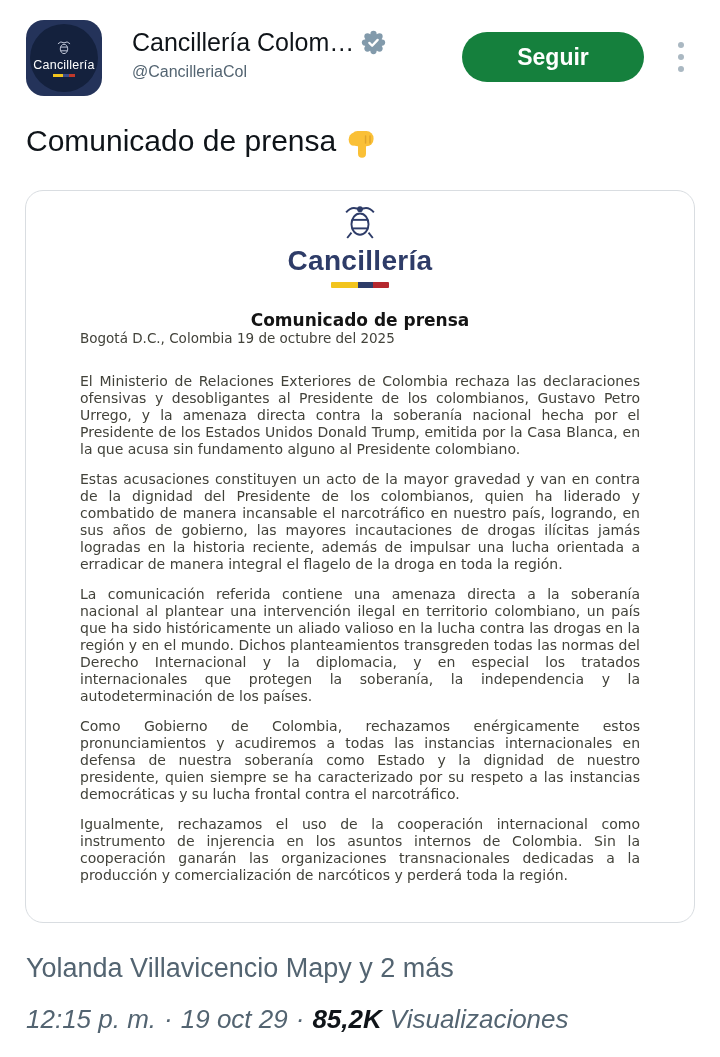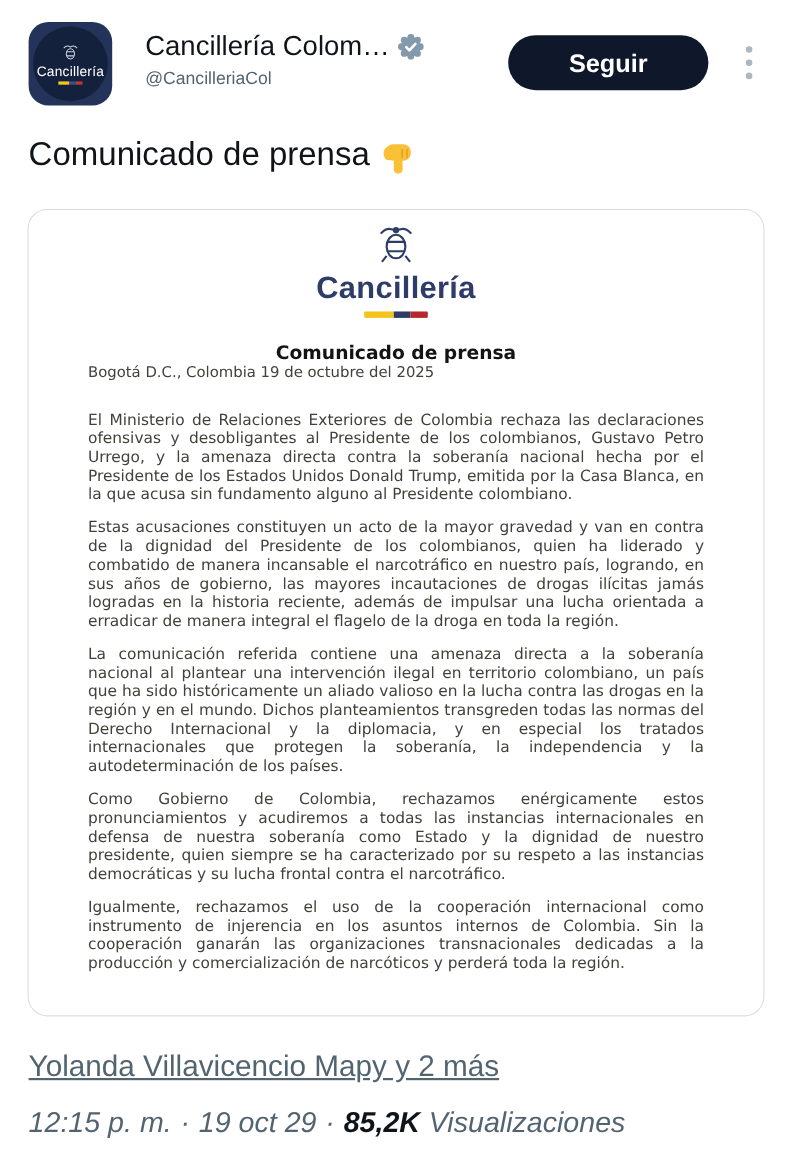--- a/index.html
+++ b/index.html
@@ -60,21 +60,21 @@
     font-size: 16px;
     color: #536471;
     margin-top: 6px;
     cursor: pointer;
   }
   .follow-btn {
     position: absolute;
     right: 50px; top: 32px;
     width: 182px; height: 50px;
     border-radius: 25px;
-    background: #0f172a;
+    background: #15803d;
     color: #ffffff;
     border: none;
     font-family: "Liberation Sans", sans-serif;
     font-size: 23px;
     font-weight: 700;
     cursor: pointer;
   }
   .more-menu {
     position: absolute;
     right: 4px; top: 36px;
@@ -147,21 +147,20 @@
     font-family: "DejaVu Sans", sans-serif;
   }
   .doc-body p:last-child { margin-bottom: 16px; }
 
   
   .tagged {
     margin-top: 30px;
     font-size: 27px;
     color: #536471;
     cursor: pointer;
-    text-decoration: underline;
   }
   .meta-row {
     margin-top: 20px;
     font-size: 26px;
     color: #536471;
     display: flex; align-items: center; gap: 8px;
     white-space: nowrap;
     font-style: italic;
   }
   .meta-row .views-count { color: #0f1419; font-weight: 700; }

